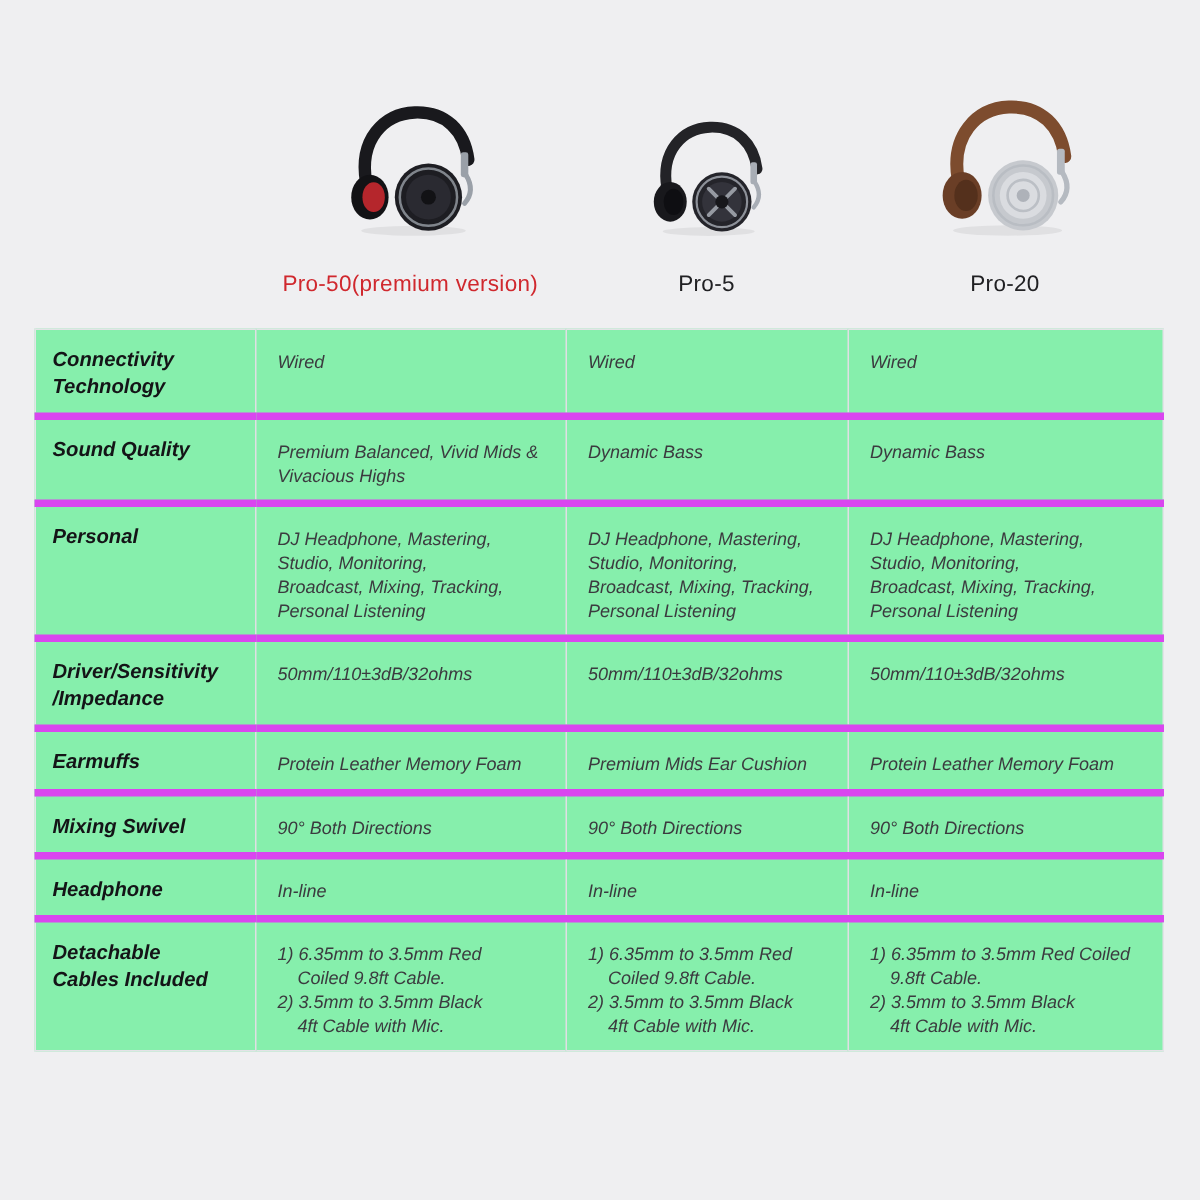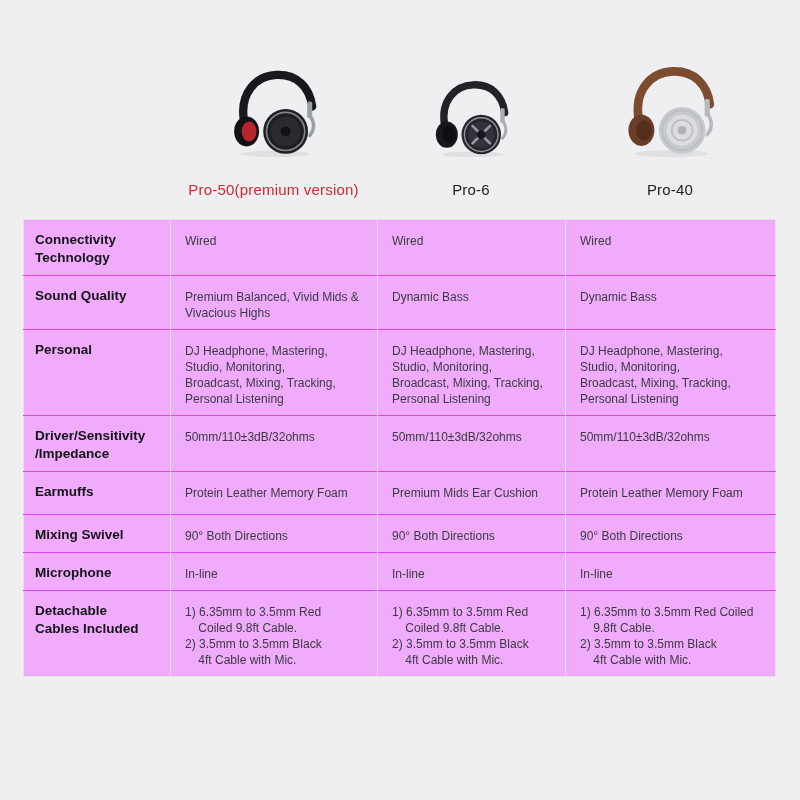--- a/index.html
+++ b/index.html
@@ -54,22 +54,23 @@
   .hp-pro50 { --band:#19191d; --backcup:#121215; --pad:#b5262c; --cup:#1d1d22; --face:#2a2a31; --center:#121215; --metal:#9aa0a8; }
   .hp-pro10 { --band:#232327; --backcup:#18181c; --pad:#0e0e12; --cup:#24242a; --face:#33333b; --center:#17171b; --metal:#a8adb5; }
   .hp-pro30 { --band:#7d4c2e; --backcup:#6a3e26; --pad:#54301c; --cup:#c6c9ce; --face:#dadce0; --center:#aeb2b9; --metal:#b5bac1; }
 
   
   table.spec-table {
     border-collapse: collapse;
     table-layout: fixed;
     width: 752px;
     margin: 21px 0 0 23px;
-    background: #f0abfc;
+    background: #86efac;
     border: 1px solid #e3e3e7;
+    font-style: italic;
   }
   .spec-table th, .spec-table td {
     vertical-align: top;
     text-align: left;
     white-space: pre-wrap;
     overflow: hidden;
   }
   .spec-table th {
     font-weight: bold;
     font-size: 13.5px;
@@ -77,21 +78,21 @@
     color: #141417;
     padding: 11px 6px 8px 11px;
   }
   .spec-table td {
     font-size: 12px;
     line-height: 1.34;
     color: #3b3b3f;
     padding: 13px 8px 8px 14px;
     border-left: 1px solid #dfdfe3;
   }
-  .spec-table tr + tr th, .spec-table tr + tr td { border-top: 1px solid #d946ef; }
+  .spec-table tr + tr th, .spec-table tr + tr td { border-top: 5px solid #d946ef; }
   .spec-table tr:nth-child(1) { height: 46px; }
   .spec-table tr:nth-child(2) { height: 48px; }
   .spec-table tr:nth-child(3) { height: 84px; }
   .spec-table tr:nth-child(4) { height: 47px; }
   .spec-table tr:nth-child(5) { height: 43px; }
   .spec-table tr:nth-child(6) { height: 37px; }
   .spec-table tr:nth-child(7) { height: 37px; }
   .spec-table tr:nth-child(8) { height: 37px; }
   .spec-table tr:nth-child(9) { height: 73px; }
 </style>
@@ -128,40 +129,40 @@
         <ellipse class="backcup" cx="27" cy="80" rx="15" ry="18"></ellipse>
         <ellipse class="pad" cx="30" cy="80" rx="9" ry="12"></ellipse>
         <path class="fork" d="M104 62 C109 70 109 78 103 85"></path>
         <circle class="cup" cx="74" cy="80" r="27"></circle>
         <circle class="rim" cx="74" cy="80" r="23"></circle>
         <circle class="face" cx="74" cy="80" r="18"></circle>
         <path class="spokes" d="M62 68 L86 92 M86 68 L62 92"></path>
         <circle class="hub" cx="74" cy="80" r="6"></circle>
       </svg>
     </div>
-    <div class="product-name">Pro-6</div>
+    <div class="product-name">Pro-5</div>
   </div>
 
   <div class="product-card">
     <div class="img-wrap">
       <svg class="hp hp-pro30" width="104" height="97" viewBox="0 0 120 112" aria-hidden="true">
         <ellipse class="shadow" cx="62" cy="107" rx="42" ry="4"></ellipse>
         <path class="band" d="M24 68 C18 34 38 13 63 12 C88 11 103 27 106 50"></path>
         <rect class="hinge" x="100" y="44" width="6" height="20" rx="2"></rect>
         <ellipse class="backcup" cx="27" cy="80" rx="15" ry="18"></ellipse>
         <ellipse class="pad" cx="30" cy="80" rx="9" ry="12"></ellipse>
         <path class="fork" d="M104 62 C109 70 109 78 103 85"></path>
         <circle class="cup" cx="74" cy="80" r="27"></circle>
         <circle class="rim" cx="74" cy="80" r="23"></circle>
         <circle class="face" cx="74" cy="80" r="18"></circle>
         <circle class="ring" cx="74" cy="80" r="12"></circle>
         <circle class="hub" cx="74" cy="80" r="5"></circle>
       </svg>
     </div>
-    <div class="product-name">Pro-40</div>
+    <div class="product-name">Pro-20</div>
   </div>
 </div>
 
 <table class="spec-table">
   <colgroup>
     <col style="width:147px">
       <col style="width:207px">
       <col style="width:188px">
       <col style="width:210px">
   </colgroup>
@@ -208,21 +209,21 @@
       <td>Premium Mids Ear Cushion</td>
       <td>Protein Leather Memory Foam</td>
     </tr>
     <tr>
       <th>Mixing Swivel</th>
       <td>90° Both Directions</td>
       <td>90° Both Directions</td>
       <td>90° Both Directions</td>
     </tr>
     <tr>
-      <th>Microphone</th>
+      <th>Headphone</th>
       <td>In-line</td>
       <td>In-line</td>
       <td>In-line</td>
     </tr>
     <tr>
       <th>Detachable
 Cables Included</th>
       <td>1) 6.35mm to 3.5mm Red
     Coiled 9.8ft Cable.
 2) 3.5mm to 3.5mm Black

